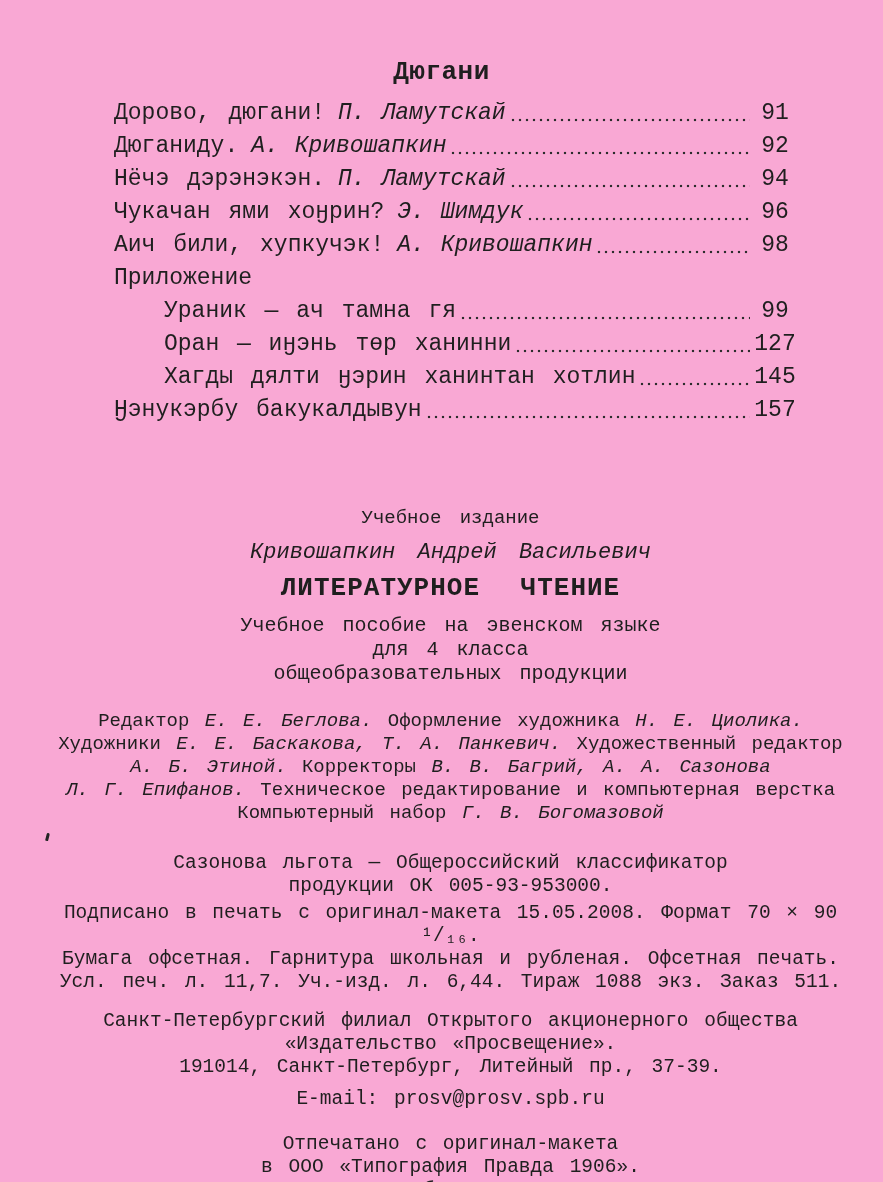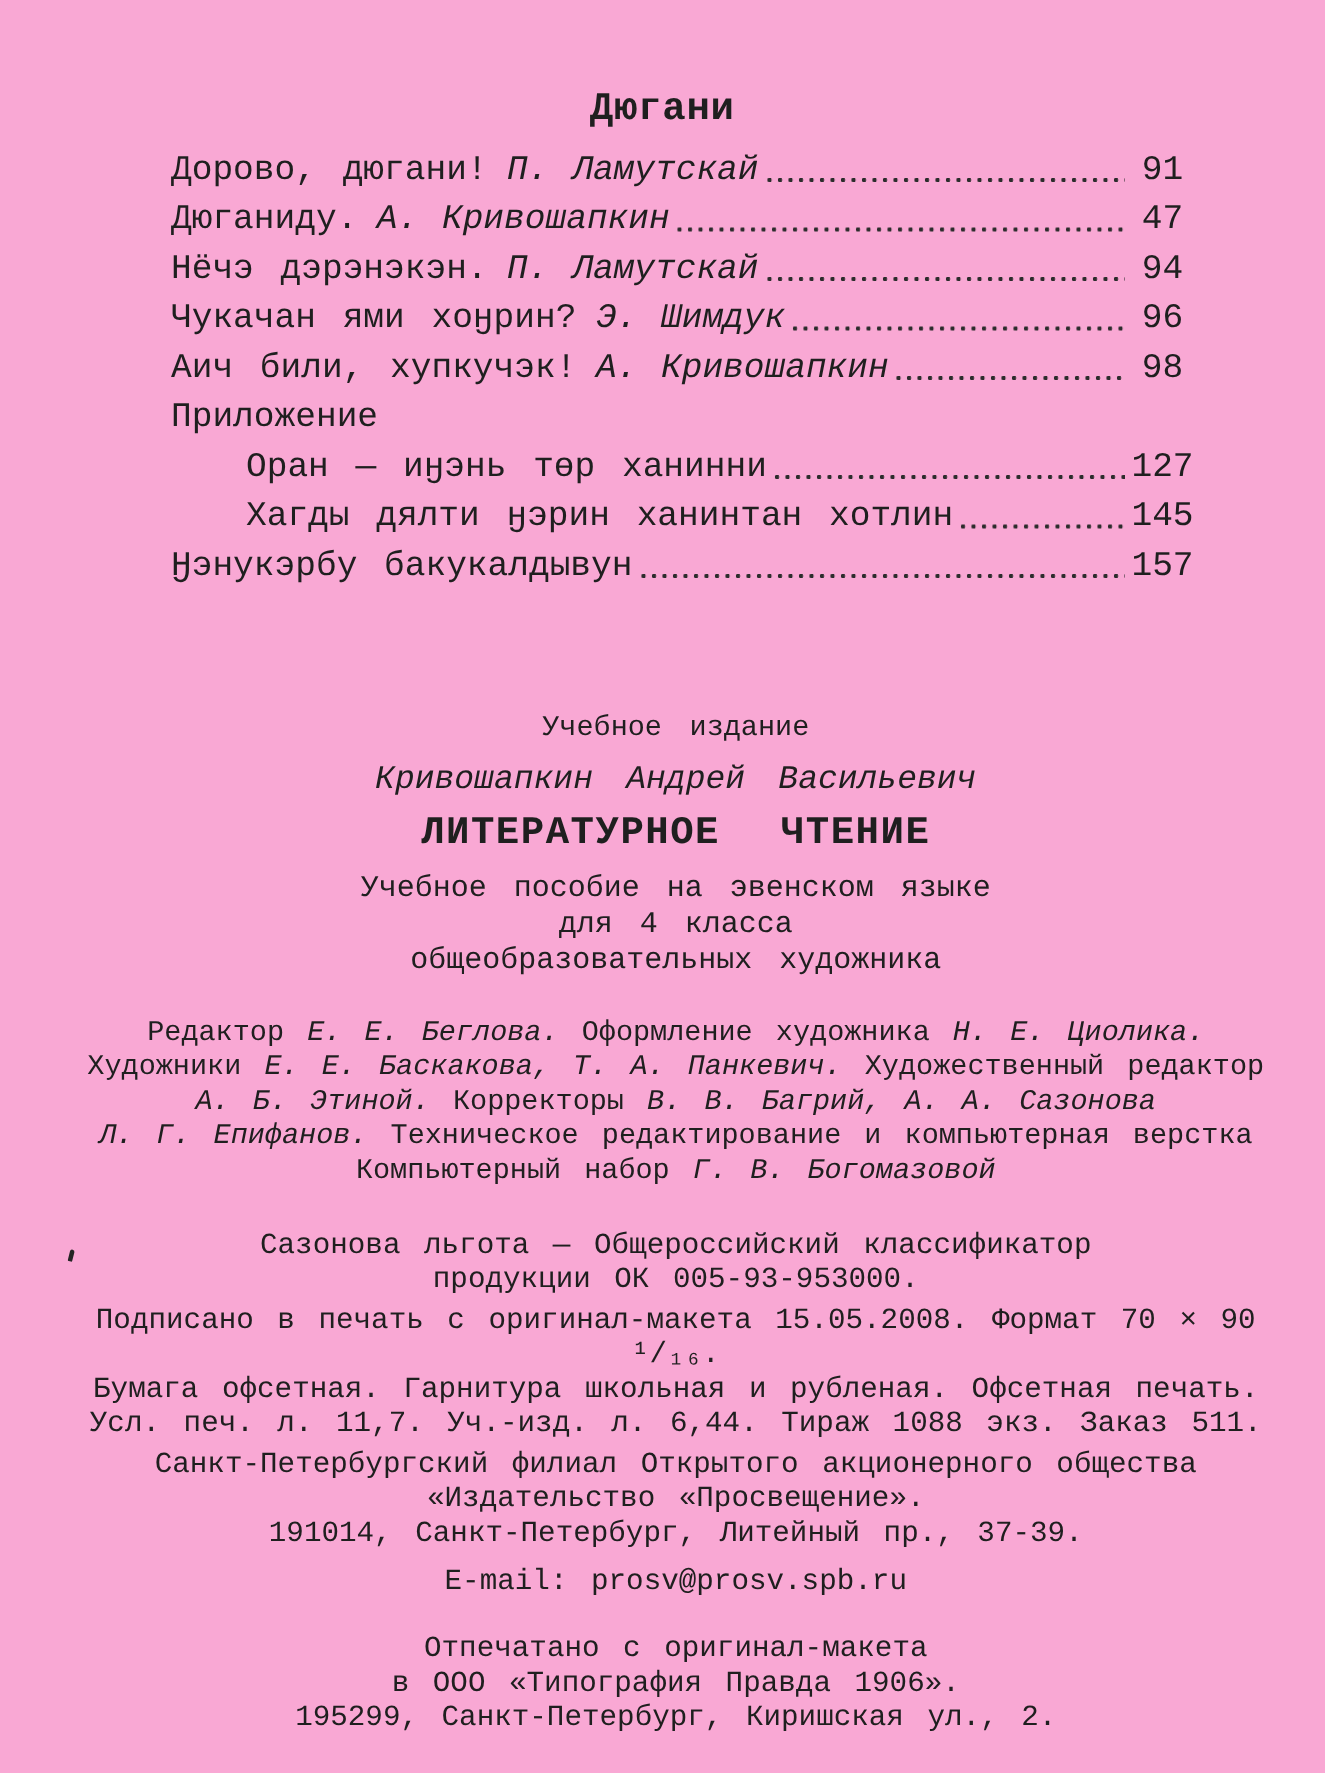--- a/index.html
+++ b/index.html
@@ -96,21 +96,21 @@
     word-spacing: 4px;
   }
   .it { font-style: italic; margin-top: 24px; }
   .imprint-line {
     font-size: 19.5px;
     line-height: 23px;
     word-spacing: 4px;
   }
   .tax-block       { margin-top: 27px; }
   .print-block     { margin-top: 4px; }
-  .publisher-block { margin-top: 4px; }
+  .publisher-block { margin-top: 16px; }
   .email-block     { margin-top: 9px; }
   .printer-block   { margin-top: 22px; }
 
   
   .ink-speck {
     position: absolute;
     left: 46px;
     top: 833px;
     width: 3px;
     height: 8px;
@@ -132,21 +132,21 @@
       <span>Дорово, дюгани!</span>
       <span class="toc-author">П. Ламутскай</span>
       <span class="leader"></span>
       <span class="toc-page">91</span>
     </div>
 
     <div class="toc-row">
       <span>Дюганиду.</span>
       <span class="toc-author">А. Кривошапкин</span>
       <span class="leader"></span>
-      <span class="toc-page">47</span>
+      <span class="toc-page">92</span>
     </div>
 
     <div class="toc-row">
       <span>Нёчэ дэрэнэкэн.</span>
       <span class="toc-author">П. Ламутскай</span>
       <span class="leader"></span>
       <span class="toc-page">94</span>
     </div>
 
     <div class="toc-row">
@@ -160,20 +160,25 @@
       <span>Аич били, хупкучэк!</span>
       <span class="toc-author">А. Кривошапкин</span>
       <span class="leader"></span>
       <span class="toc-page">98</span>
     </div>
 
     <div class="toc-row">
       <span>Приложение</span>
     </div>
 
+    <div class="toc-row indent">
+      <span>Ураник — ач тамна гя</span>
+      <span class="leader"></span>
+      <span class="toc-page">99</span>
+    </div>
 
     <div class="toc-row indent">
       <span>Оран — иӈэнь төр ханинни</span>
       <span class="leader"></span>
       <span class="toc-page">127</span>
     </div>
 
     <div class="toc-row indent">
       <span>Хагды дялти ӈэрин ханинтан хотлин</span>
       <span class="leader"></span>
@@ -192,21 +197,21 @@
 
     <div class="edition-note">Учебное издание</div>
 
     <div class="author-name">Кривошапкин Андрей Васильевич</div>
 
     <div class="book-title">ЛИТЕРАТУРНОЕ ЧТЕНИЕ</div>
 
     <div class="subtitle-block">
       <div class="subtitle-line">Учебное пособие на эвенском языке</div>
       <div class="subtitle-line">для 4 класса</div>
-      <div class="subtitle-line">общеобразовательных художника</div>
+      <div class="subtitle-line">общеобразовательных продукции</div>
     </div>
 
     <div class="credits-block">
       <div><span>Редактор </span><span class="it">Е. Е. Беглова.</span><span> Оформление художника </span><span class="it">Н. Е. Циолика.</span></div>
       <div><span>Художники </span><span class="it">Е. Е. Баскакова, Т. А. Панкевич.</span><span> Художественный редактор</span></div>
       <div><span class="it">А. Б. Этиной.</span><span> Корректоры </span><span class="it">В. В. Багрий, А. А. Сазонова</span></div>
       <div><span class="it">Л. Г. Епифанов.</span><span> Техническое редактирование и компьютерная верстка</span></div>
       <div><span>Компьютерный набор </span><span class="it">Г. В. Богомазовой</span></div>
     </div>
 

